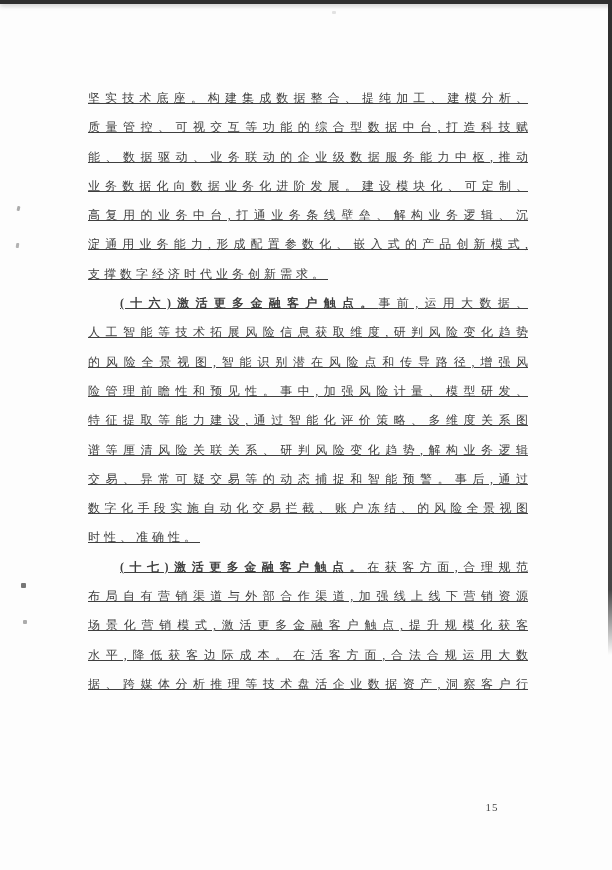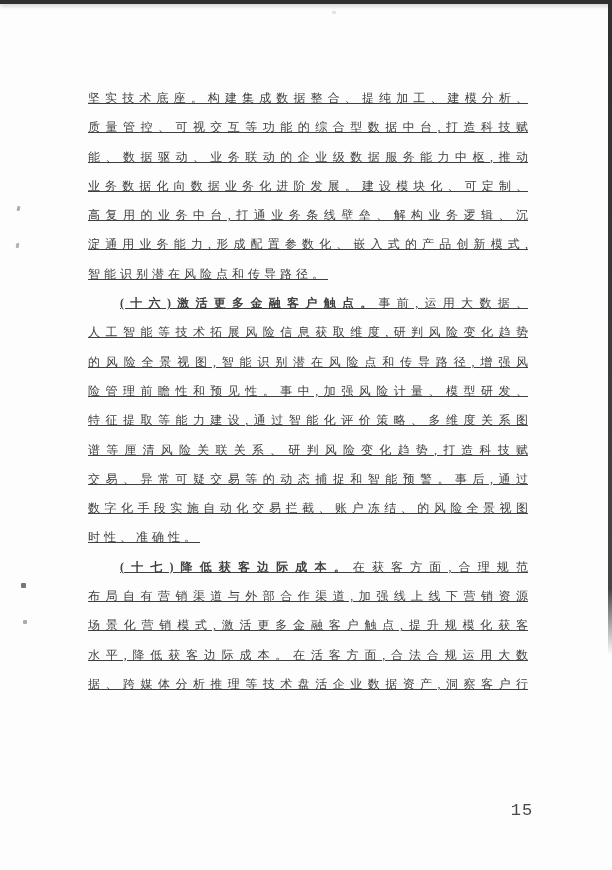--- a/index.html
+++ b/index.html
@@ -45,27 +45,26 @@
   }
   .line.just {
     text-align: justify;
     text-align-last: justify;
   }
   .line.end { letter-spacing: 4px; }
   .line.indent { padding-left: 32px; }
   .head { font-weight: 700; }
   .page-number {
     position: absolute;
-    left: 505px; top: 801px;
+    left: 475px; top: 801px;
     width: 34px;
     text-align: center;
-    font-size: 17px;
+    font-size: 11px;
     letter-spacing: 1px;
     color: #474747;
-    font-family: Liberation Mono, monospace;
   }
   
   .speck {
     position: absolute;
     background: #6a6a6a;
     border-radius: 1px;
     opacity: 0.75;
   }
   .speck.s1 { left: 17px; top: 206px; width: 3px; height: 5px; transform: rotate(12deg); opacity: .55; }
   .speck.s2 { left: 16px; top: 243px; width: 3px; height: 5px; transform: rotate(8deg);  opacity: .5;  }
@@ -86,31 +85,31 @@
   <div class="speck s4"></div>
   <div class="speck s5"></div>
 
   <div class="text-block" id="text-block">
       <div class="line just">坚实技术底座。构建集成数据整合、提纯加工、建模分析、</div>
       <div class="line just">质量管控、可视交互等功能的综合型数据中台,打造科技赋</div>
       <div class="line just">能、数据驱动、业务联动的企业级数据服务能力中枢,推动</div>
       <div class="line just">业务数据化向数据业务化进阶发展。建设模块化、可定制、</div>
       <div class="line just">高复用的业务中台,打通业务条线壁垒、解构业务逻辑、沉</div>
       <div class="line just">淀通用业务能力,形成配置参数化、嵌入式的产品创新模式,</div>
-      <div class="line end">智能识别潜在风险点和传导路径。</div>
+      <div class="line end">支撑数字经济时代业务创新需求。</div>
       <div class="line just indent"><span class="head">(十六)激活更多金融客户触点。</span>事前,运用大数据、</div>
       <div class="line just">人工智能等技术拓展风险信息获取维度,研判风险变化趋势</div>
       <div class="line just">的风险全景视图,智能识别潜在风险点和传导路径,增强风</div>
       <div class="line just">险管理前瞻性和预见性。事中,加强风险计量、模型研发、</div>
       <div class="line just">特征提取等能力建设,通过智能化评价策略、多维度关系图</div>
-      <div class="line just">谱等厘清风险关联关系、研判风险变化趋势,打造科技赋</div>
+      <div class="line just">谱等厘清风险关联关系、研判风险变化趋势,解构业务逻辑</div>
       <div class="line just">交易、异常可疑交易等的动态捕捉和智能预警。事后,通过</div>
       <div class="line just">数字化手段实施自动化交易拦截、账户冻结、的风险全景视图</div>
       <div class="line end">时性、准确性。</div>
-      <div class="line just indent"><span class="head">(十七)降低获客边际成本。</span>在获客方面,合理规范</div>
+      <div class="line just indent"><span class="head">(十七)激活更多金融客户触点。</span>在获客方面,合理规范</div>
       <div class="line just">布局自有营销渠道与外部合作渠道,加强线上线下营销资源</div>
       <div class="line just">场景化营销模式,激活更多金融客户触点,提升规模化获客</div>
       <div class="line just">水平,降低获客边际成本。在活客方面,合法合规运用大数</div>
       <div class="line just">据、跨媒体分析推理等技术盘活企业数据资产,洞察客户行</div>
     </div>
 
   <div class="page-number">15</div>
 </div>
 
 </body></html>

